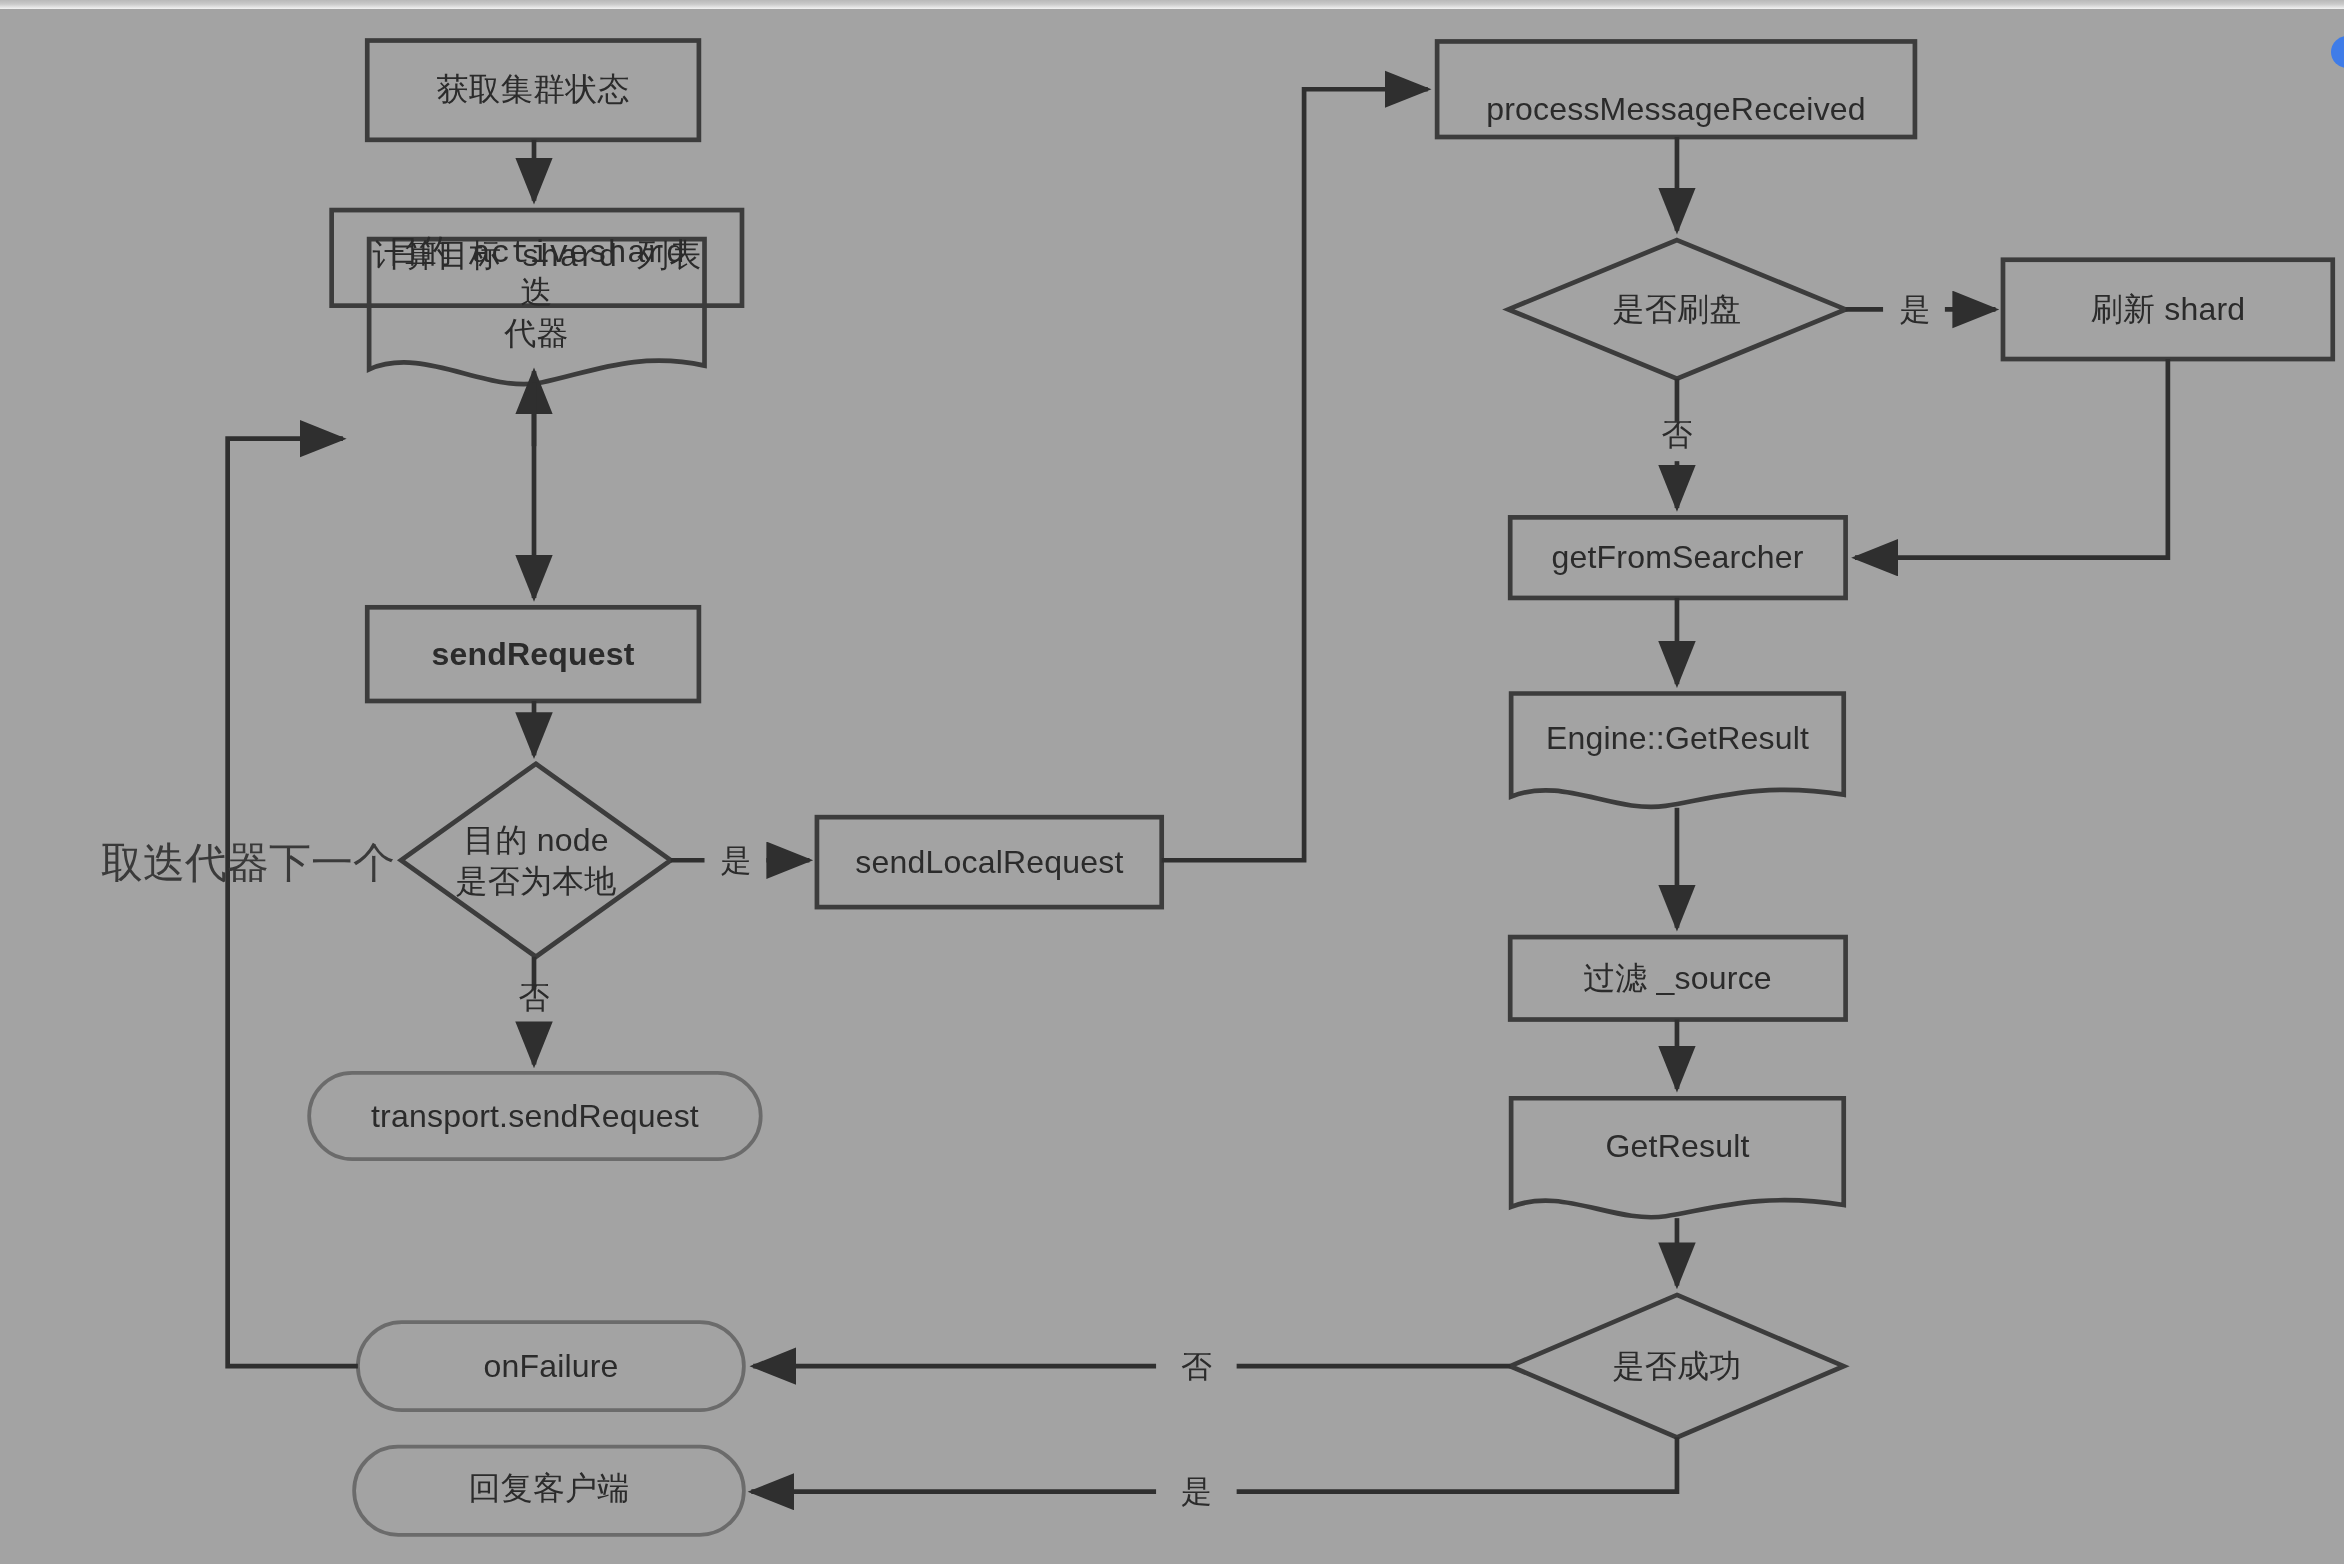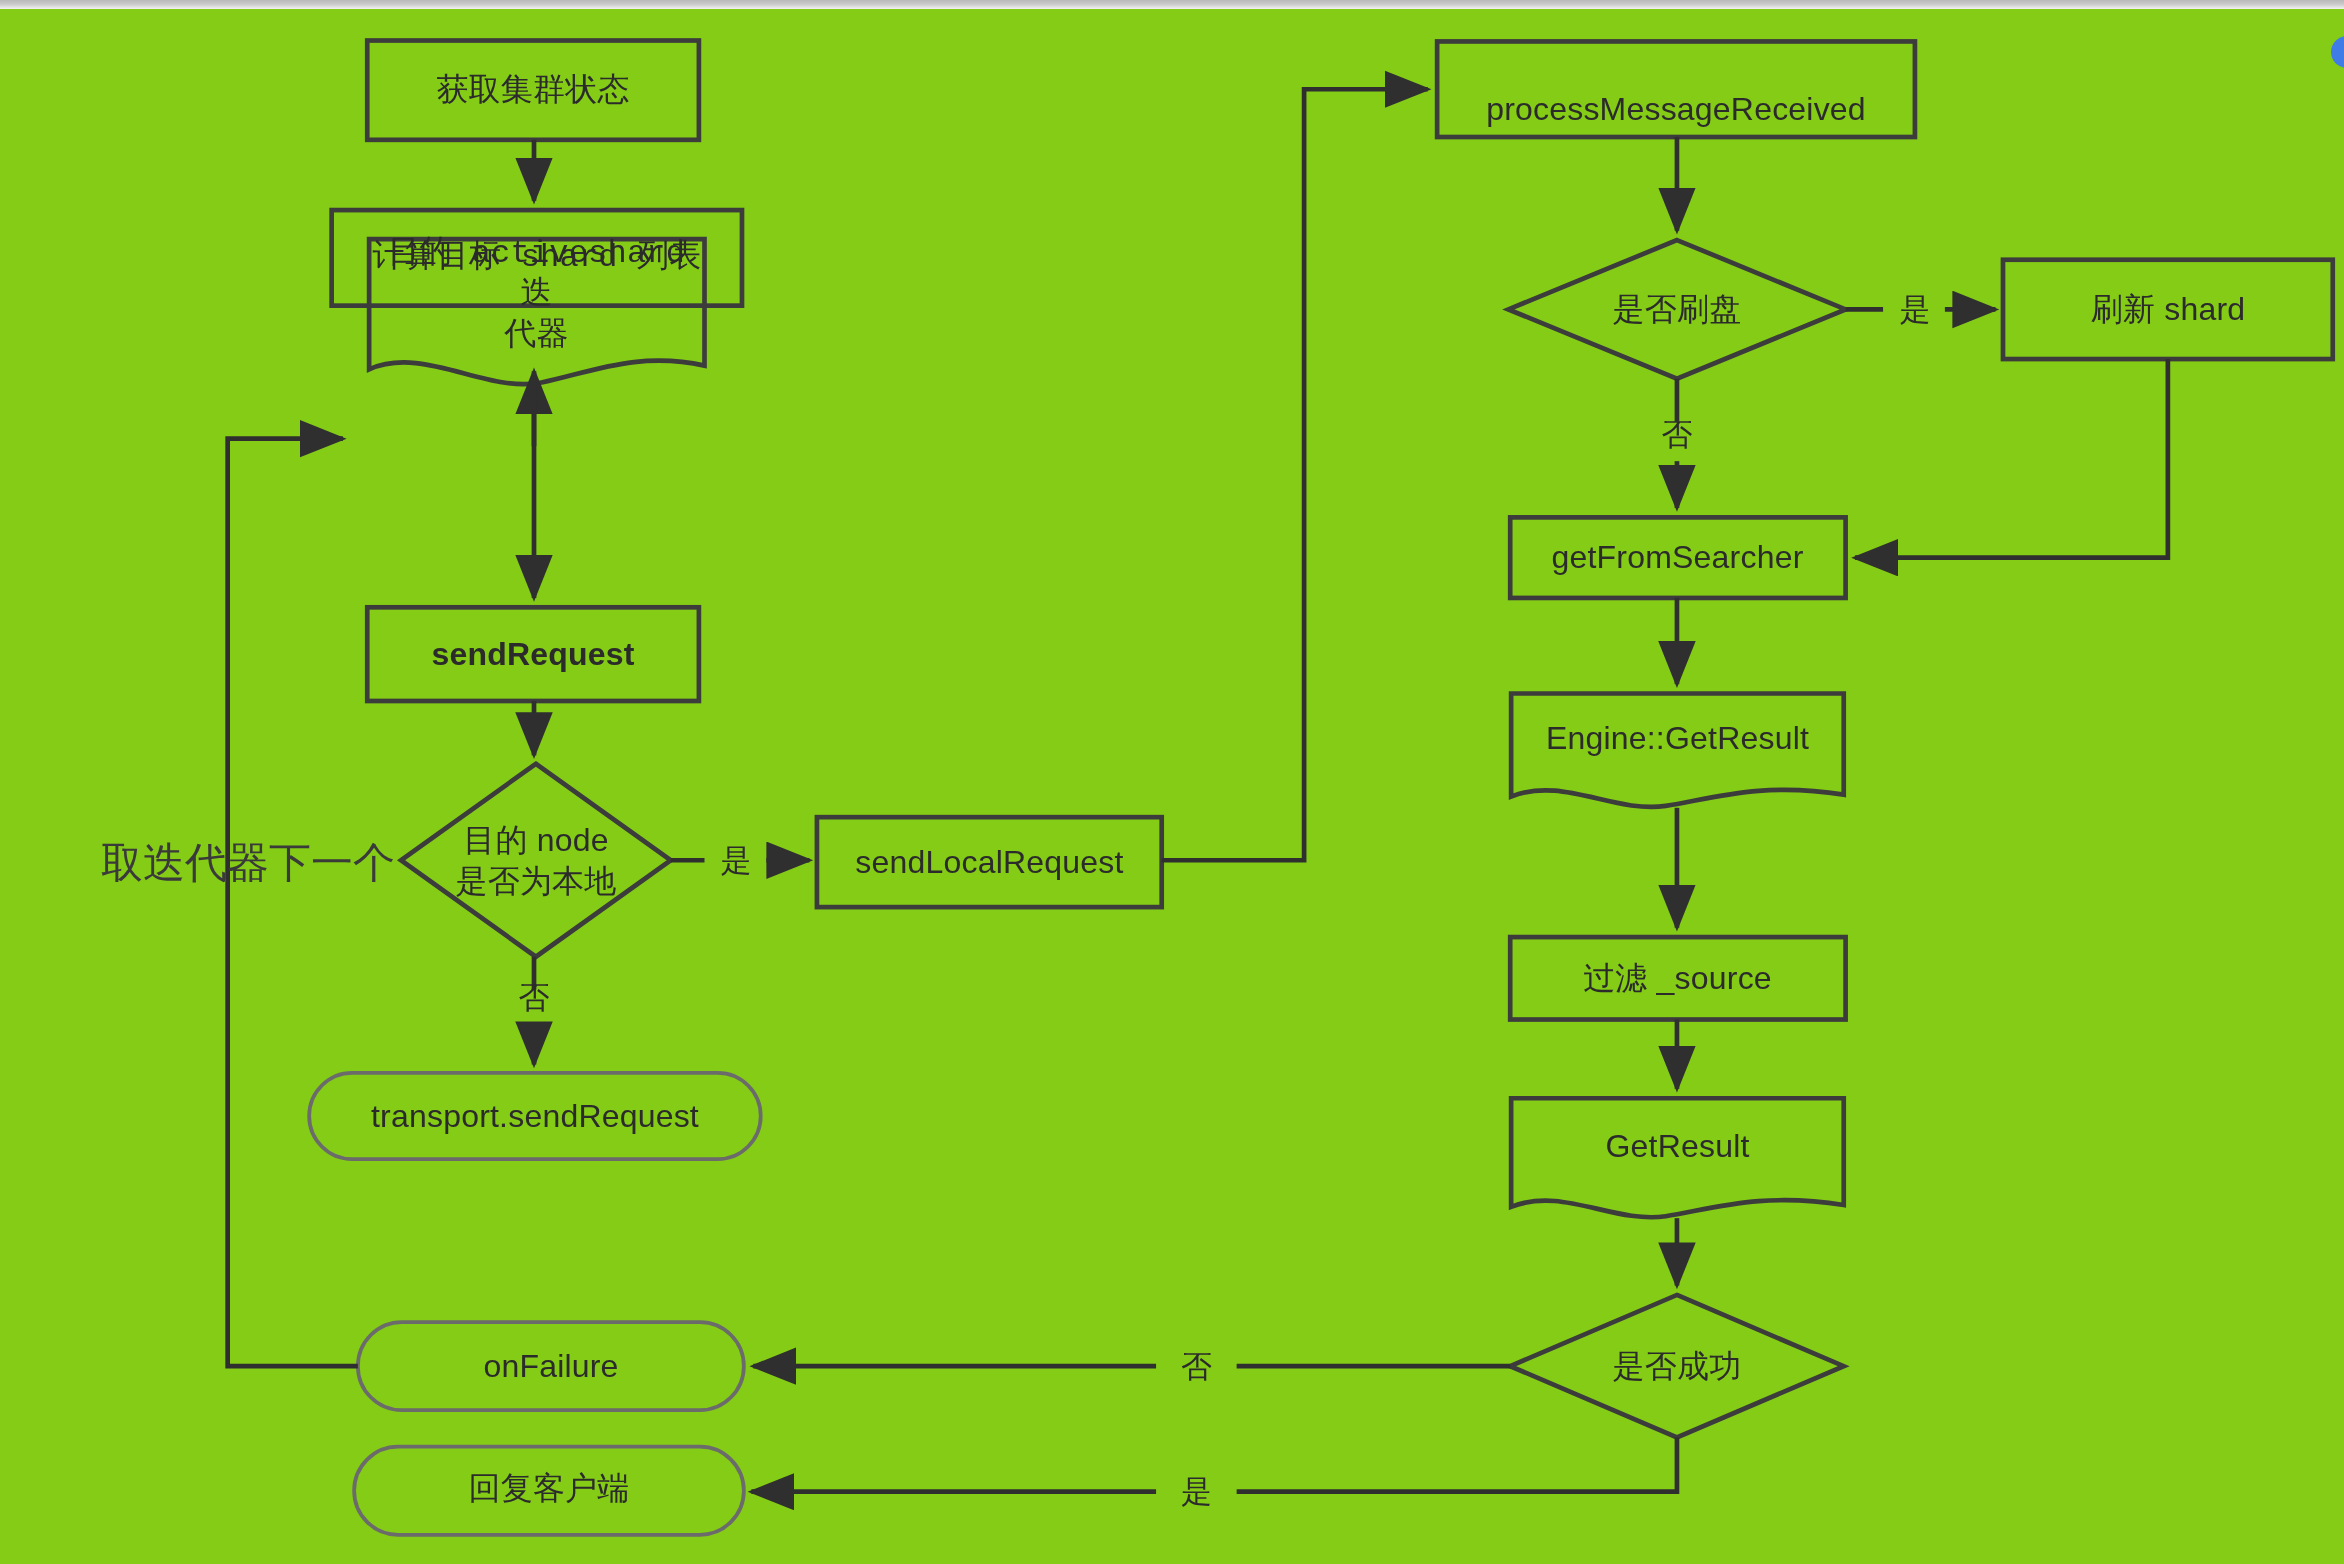--- a/index.html
+++ b/index.html
@@ -8,21 +8,21 @@
     padding: 0;
     background: #ffffff;
   }
   body {
     font-family: "Liberation Sans", "DejaVu Sans", sans-serif;
   }
   #canvas {
     position: relative;
     width: 2344px;
     height: 1565px;
-    background: #84cc16;
+    background: #a3a3a3;
     overflow: hidden;
   }
   #topbar {
     position: absolute;
     left: 0;
     top: 0;
     width: 2344px;
     height: 9.4px;
     background: linear-gradient(to bottom, #b9b9b9 0%, #c9c9c9 45%, #f2f2f2 100%);
   }

